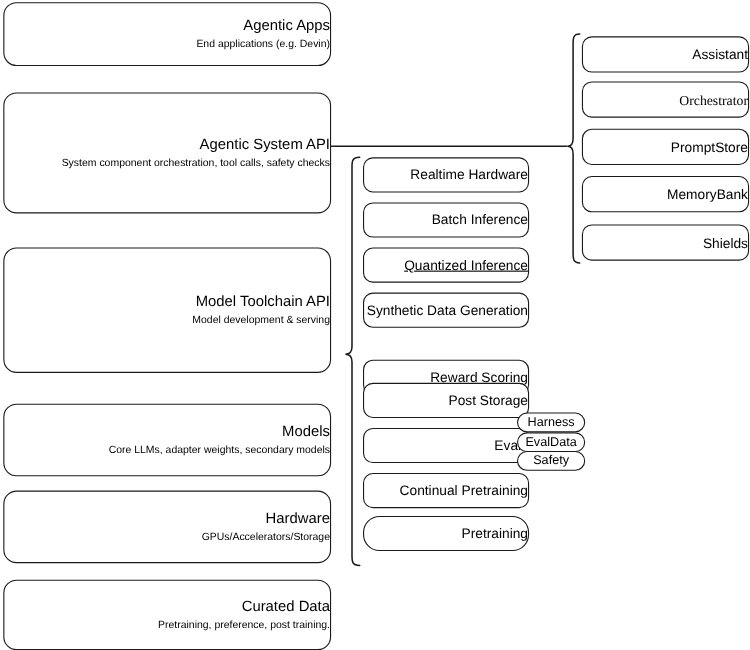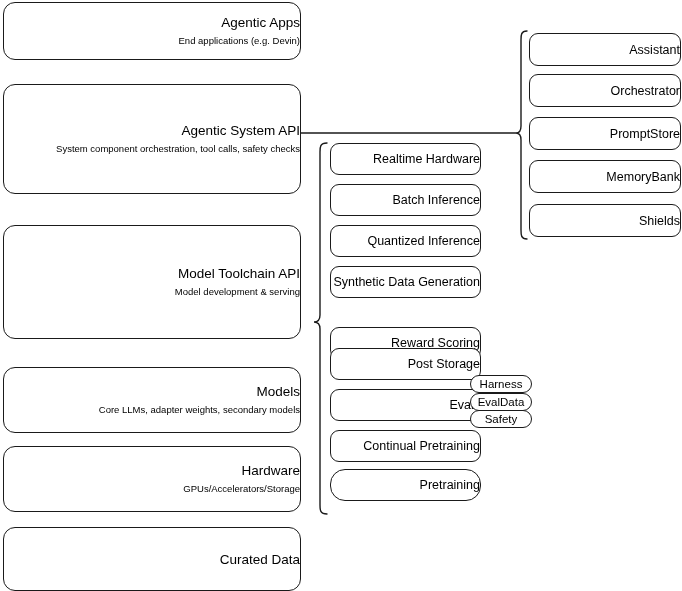--- a/index.html
+++ b/index.html
@@ -132,31 +132,32 @@
     <div class="subtitle">Core LLMs, adapter weights, secondary models</div>
   </div>
 
   <div class="node layer-box" style="left:3px; top:446px; width:298px; height:66px;">
     <div class="title">Hardware</div>
     <div class="subtitle">GPUs/Accelerators/Storage</div>
   </div>
 
   <div class="node layer-box" style="left:3px; top:527px; width:298px; height:64px;">
     <div class="title">Curated Data</div>
+    <div class="subtitle">Pretraining, preference, post training.</div>
   </div>
 
   <div class="node stack-box" style="left:330px; top:143px; width:151px; height:32px;">
     <div class="title">Realtime Hardware</div>
   </div>
 
   <div class="node stack-box" style="left:330px; top:184px; width:151px; height:32px;">
     <div class="title">Batch Inference</div>
   </div>
 
-  <div class="node stack-box" style="left:330px; top:225px; width:151px; height:32px;">
+  <div class="node stack-box" style="left:330px; top:225px; width:151px; height:32px;text-decoration:underline;">
     <div class="title">Quantized Inference</div>
   </div>
 
   <div class="node stack-box" style="left:330px; top:266px; width:151px; height:32px;">
     <div class="title">Synthetic Data Generation</div>
   </div>
 
   <div class="node stack-box" style="left:330px; top:307px; width:151px; height:32px;margin-top:20px;">
     <div class="title">Reward Scoring</div>
   </div>
@@ -186,21 +187,21 @@
   </div>
 
   <div class="pill" style="left:470px; top:410px; width:62px; height:18px;">
     <span>Safety</span>
   </div>
 
   <div class="node side-box" style="left:529px; top:33px; width:152px; height:33px;">
     <div class="title">Assistant</div>
   </div>
 
-  <div class="node side-box" style="left:529px; top:74px; width:152px; height:33px;">
+  <div class="node side-box" style="left:529px; top:74px; width:152px; height:33px;font-family:Liberation Serif, serif;">
     <div class="title">Orchestrator</div>
   </div>
 
   <div class="node side-box" style="left:529px; top:117px; width:152px; height:33px;">
     <div class="title">PromptStore</div>
   </div>
 
   <div class="node side-box" style="left:529px; top:204px; width:152px; height:33px;">
     <div class="title">Shields</div>
   </div>

